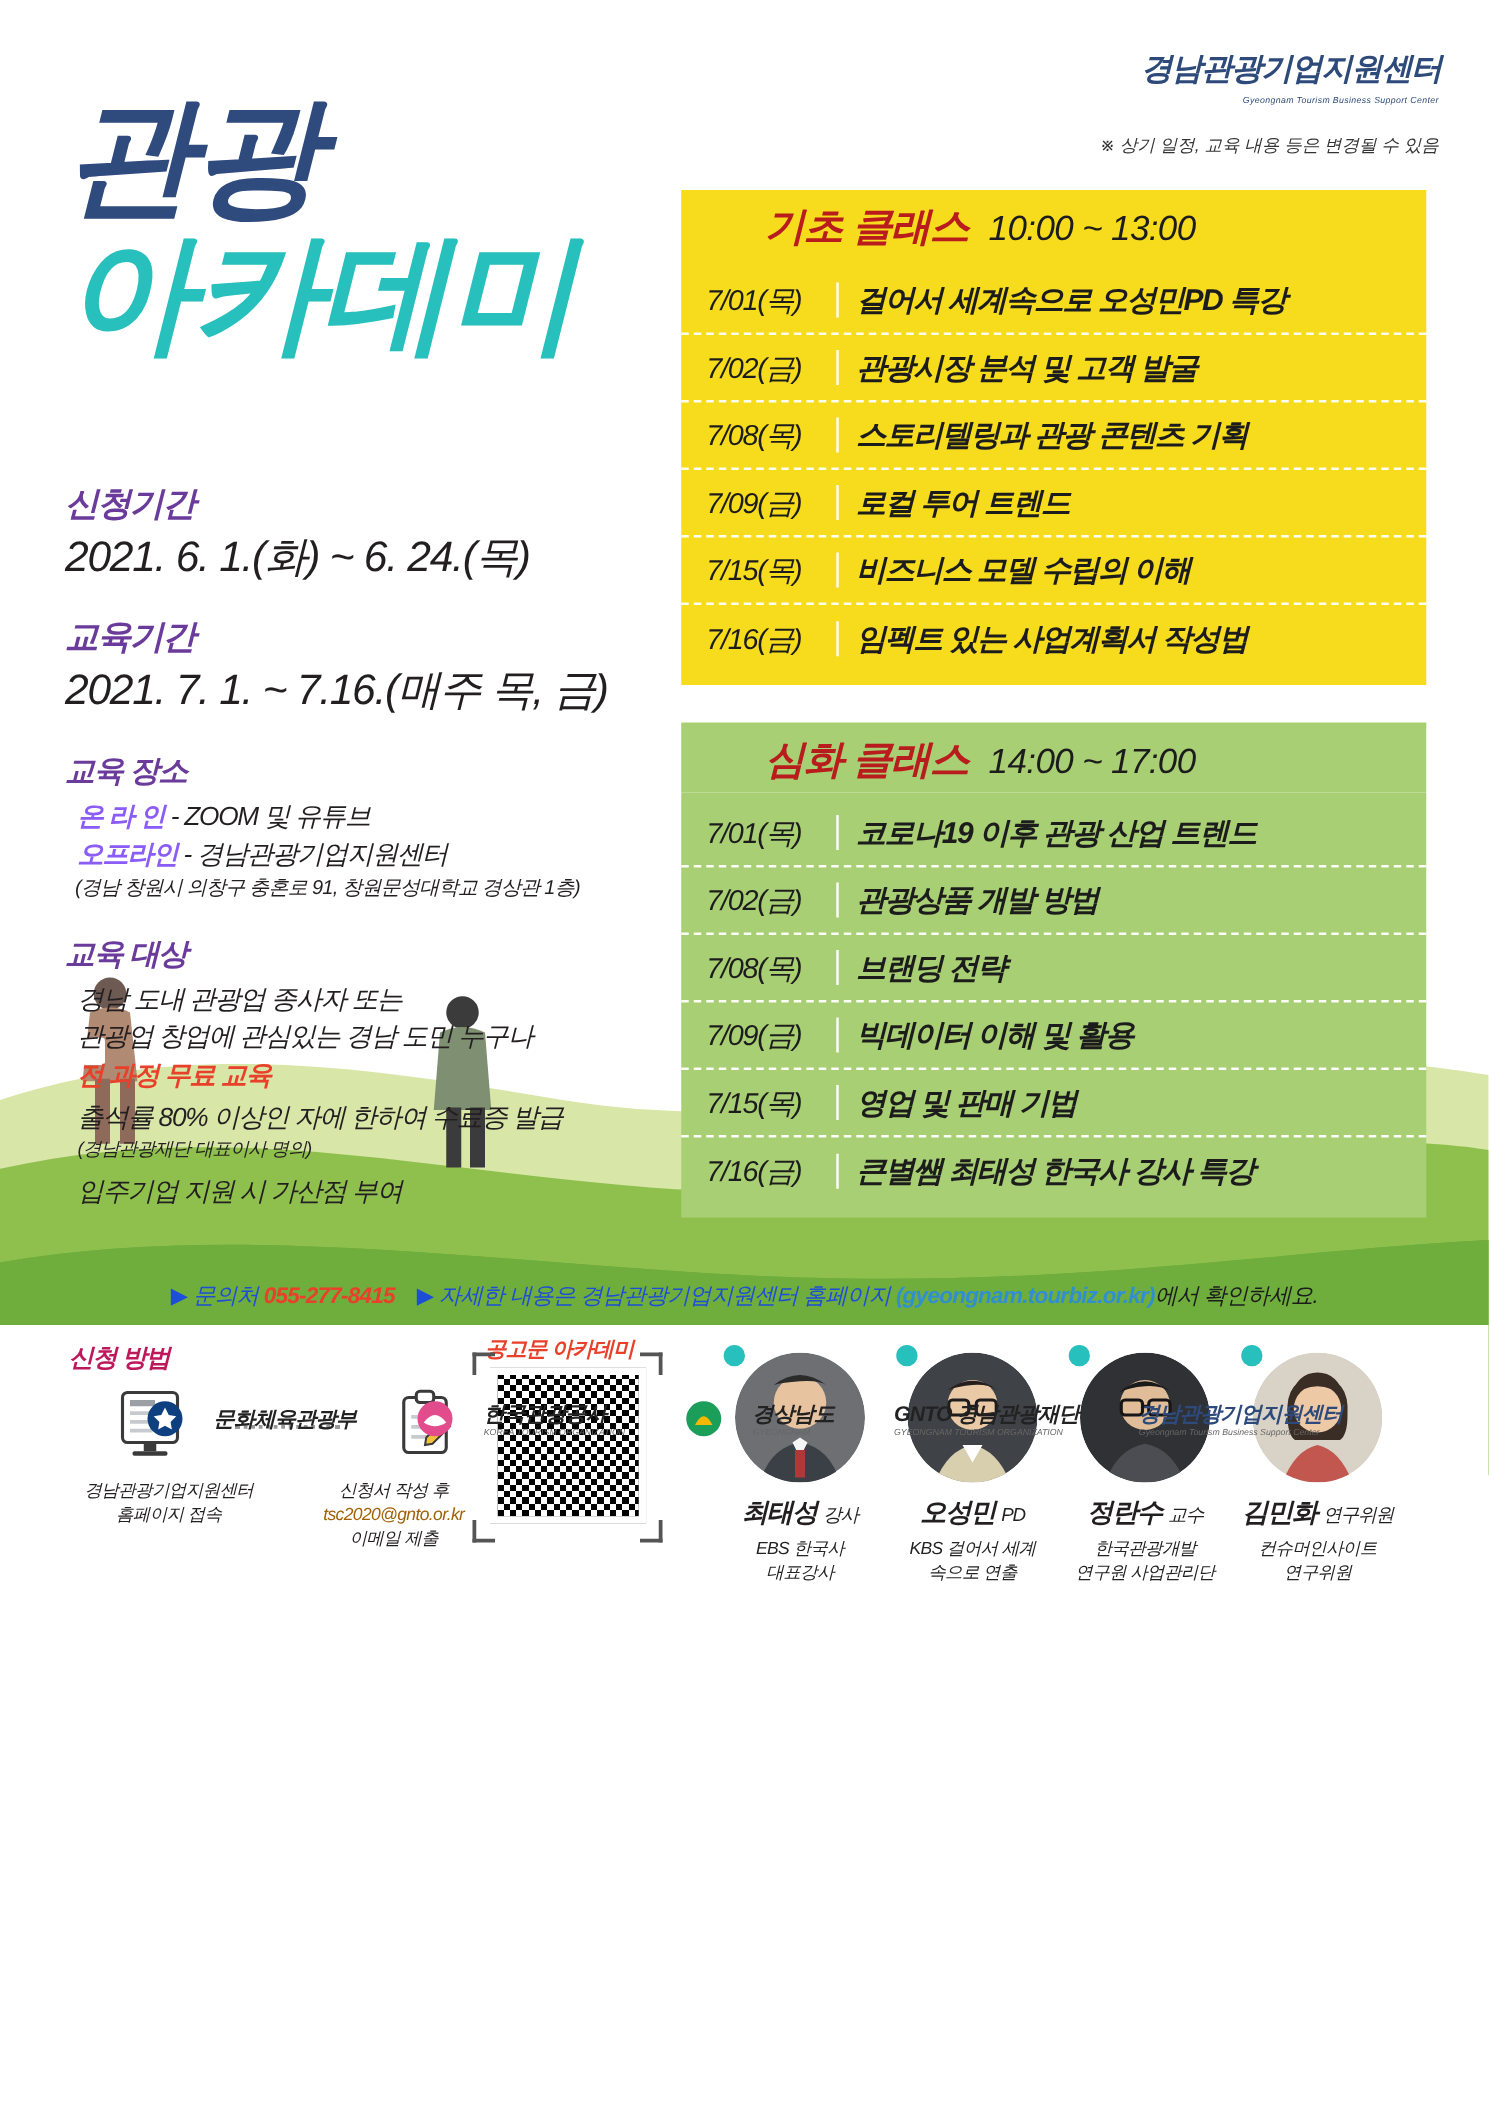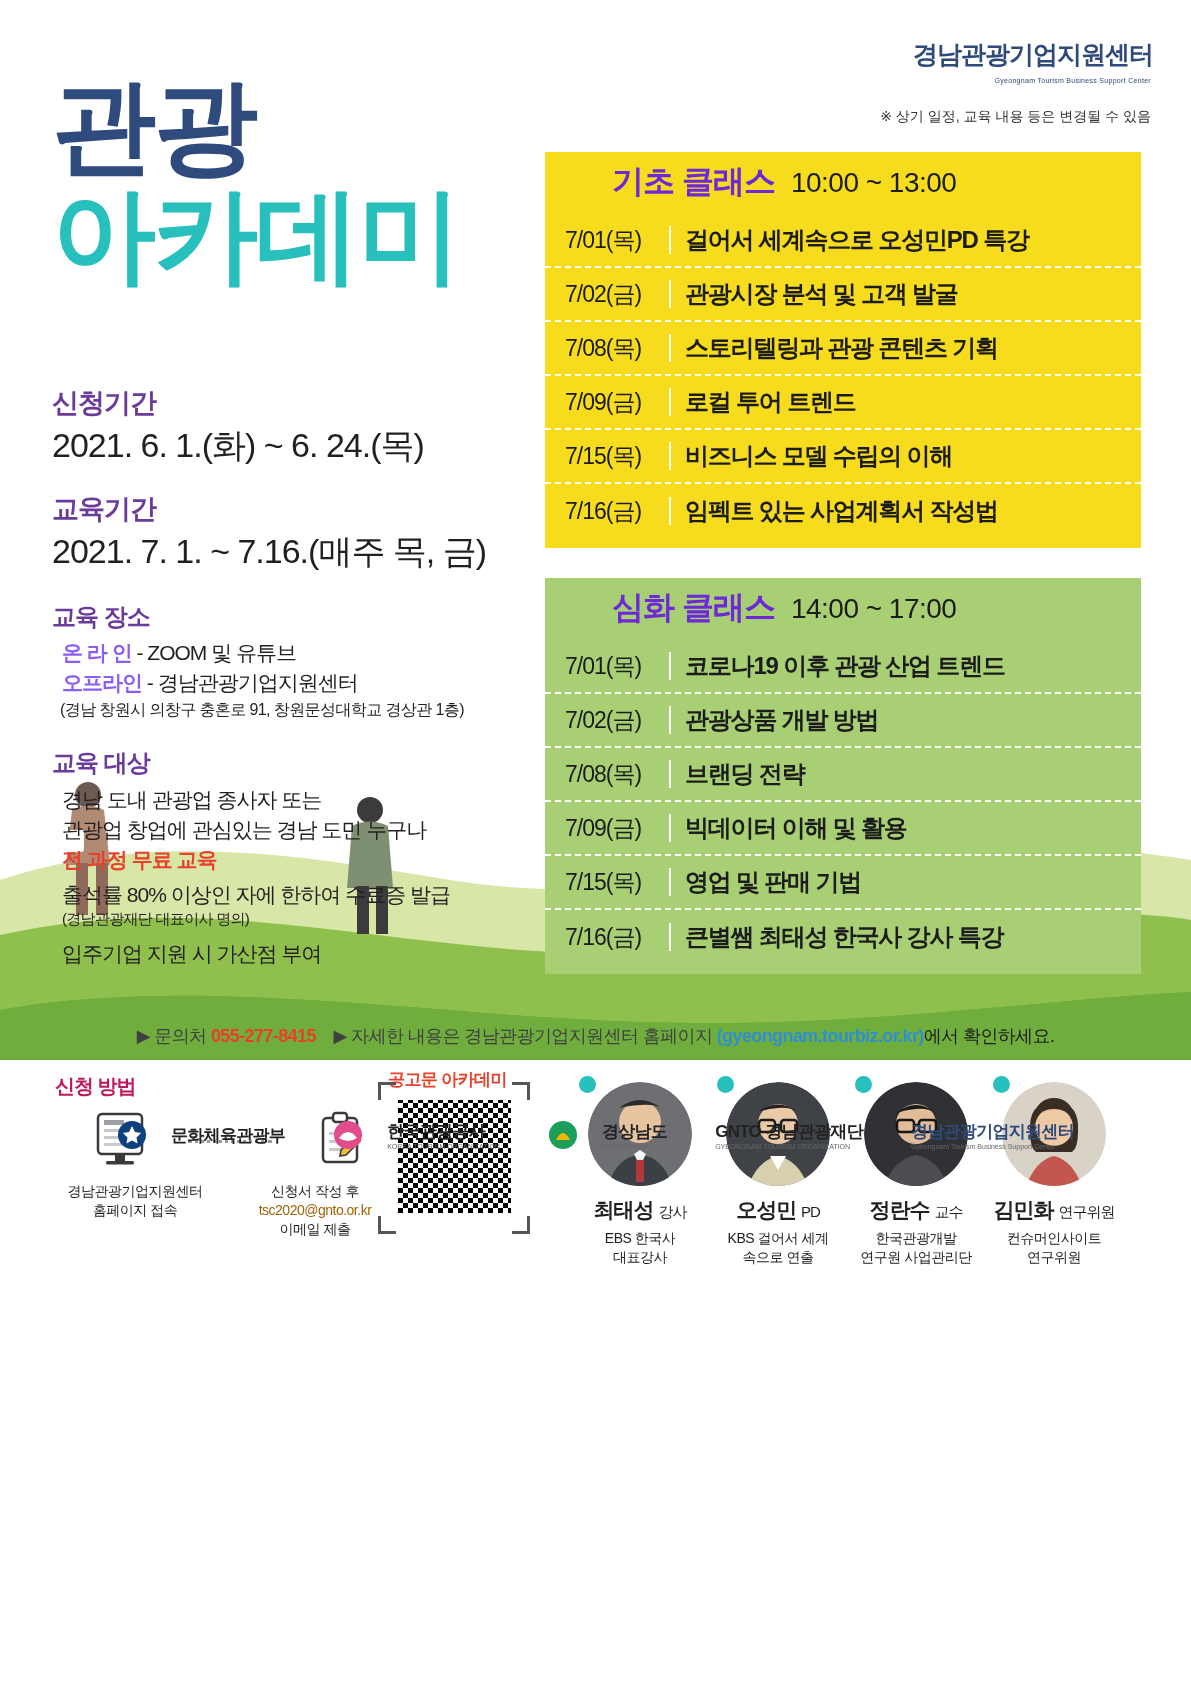--- a/index.html
+++ b/index.html
@@ -4,21 +4,21 @@
 <style>
   * { box-sizing: border-box; margin: 0; padding: 0; }
   body {
     width: 1191px; height: 1684px;
     font-family: "Liberation Sans", "DejaVu Sans", sans-serif;
     background: #ffffff;
     position: relative;
     overflow: hidden;
     color: #231f20;
   }
-  .poster { position: relative; width: 1191px; height: 1180px; }
+  .poster { position: relative; width: 1191px; height: 1180px; font-style: italic; }
 
   
   .brand-logo {
     position: absolute; top: 30px; right: 38px;
     width: 260px; height: 48px;
     display: flex; align-items: center; justify-content: flex-end;
   }
   .brand-logo .bl-text {
     font-size: 25px; font-weight: bold; letter-spacing: -1px;
     color: #2d4a7a;
@@ -97,21 +97,21 @@
 
   
   .class-head {
     position: absolute; width: 596px; left: 545px;
     background: #f7dc1e; height: 56px;
   }
   .class-head.green { background: #a8cf73; }
   .class-title {
     position: absolute; display: flex; align-items: baseline; gap: 16px;
   }
-  .class-title .ct-main { font-size: 32px; font-weight: bold; color: #6d28d9; letter-spacing: -1px; }
+  .class-title .ct-main { font-size: 32px; font-weight: bold; color: #b91c1c; letter-spacing: -1px; }
   .class-title .ct-time { font-size: 28px; color: #1c1c1c; letter-spacing: -.5px; }
 
   .class-body {
     position: absolute; left: 545px; width: 596px;
     background: #f7dc1e; padding: 6px 0 10px 0;
   }
   .class-body.green { background: #a8cf73; }
   .crow {
     display: flex; align-items: center; height: 54px;
     border-bottom: 2px dashed rgba(255,255,255,.95);
@@ -144,21 +144,21 @@
 
   
   .land { position: absolute; left: 0; bottom: 0; width: 1191px; height: 420px; }
 
   .footer-line {
     position: absolute; left: 0; bottom: 132px; width: 1191px;
     text-align: center; font-size: 18px; color: #1c1c1c; letter-spacing: -.6px;
   }
   .footer-line .tel { color: #e8402a; font-weight: bold; }
   .footer-line .url { color: #2f8fd0; font-weight: bold; }
-  .footer-line .arrow { color: #404040; }
+  .footer-line .arrow { color: #1d4ed8; }
 
   .logos {
     position: absolute; left: 0; bottom: 30px; width: 1191px;
     display: flex; justify-content: center; align-items: center; gap: 48px;
   }
   .logo-item { display: flex; align-items: center; gap: 24px; font-size: 17px; font-weight: bold; color: #222; letter-spacing: -.7px;}
   .logo-item .sub { display: block; font-size: 7px; font-weight: normal; color: #666; letter-spacing: 0; }
   .mark { width: 30px; height: 30px; border-radius: 50%; }
 </style>
 </head>

